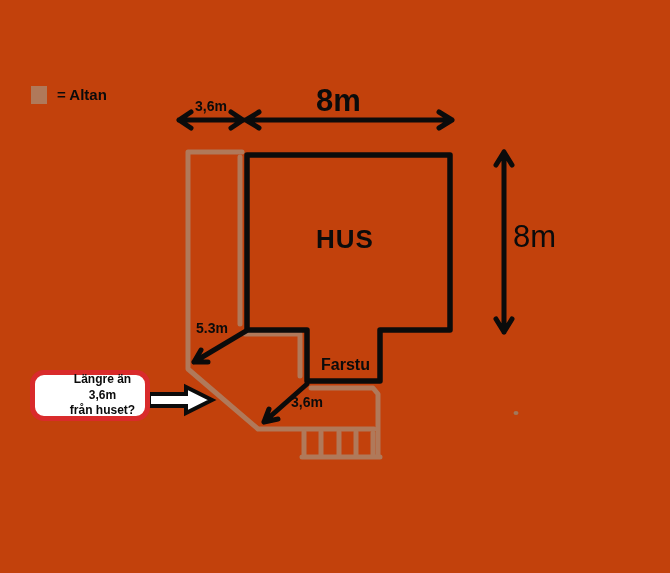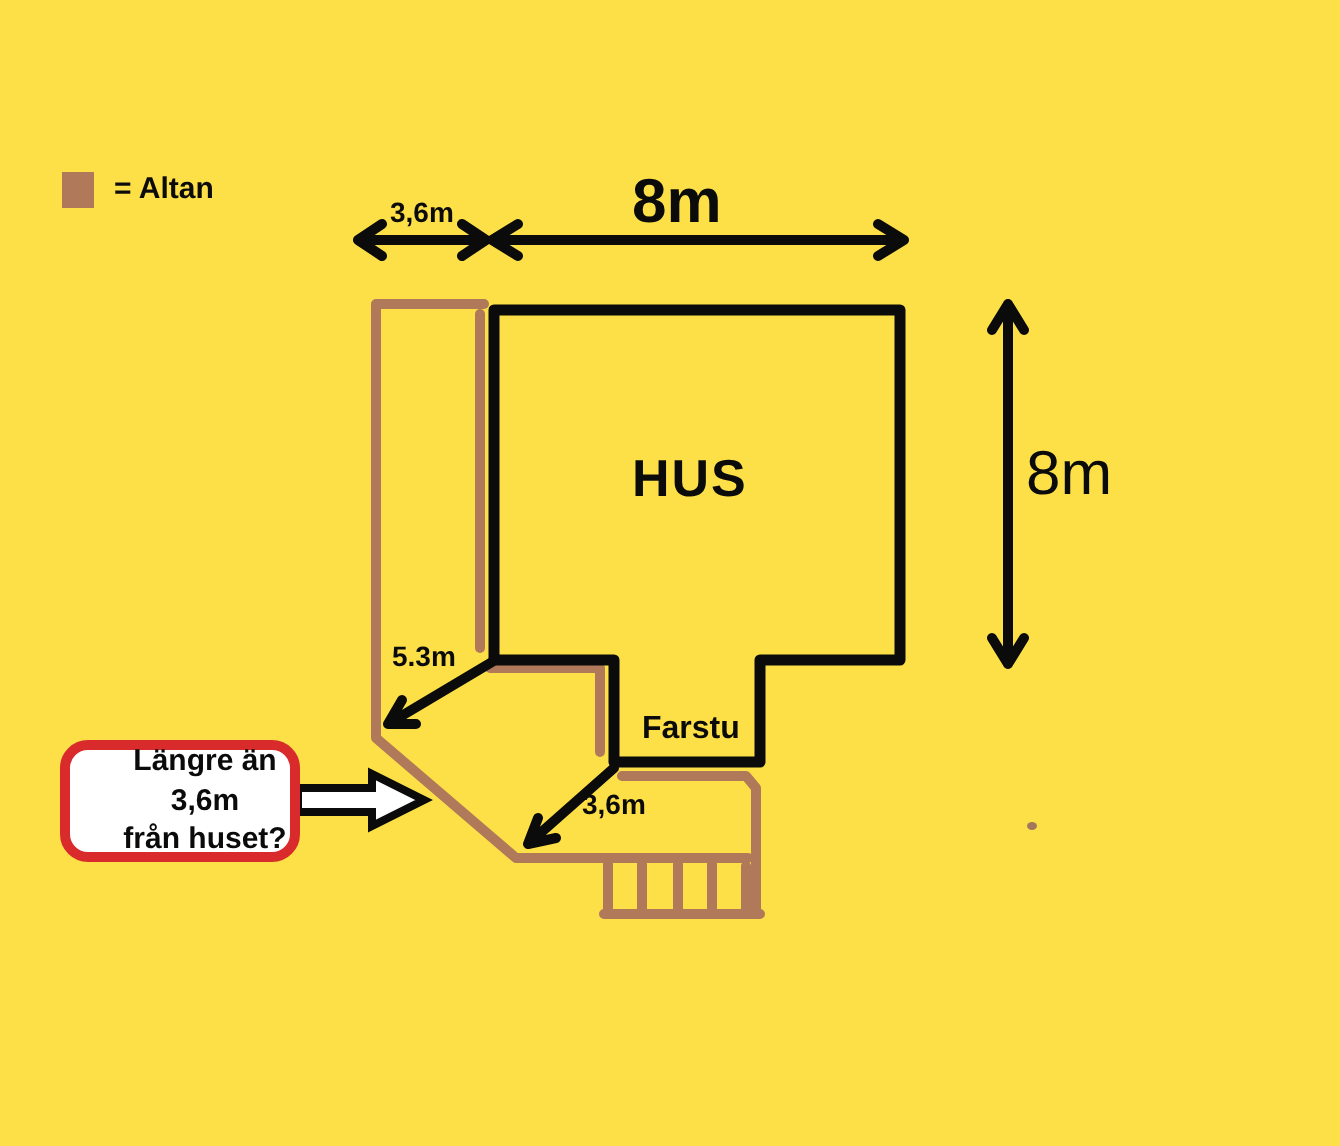--- a/index.html
+++ b/index.html
@@ -1,20 +1,20 @@
 <!DOCTYPE html>
 <html style="--deck-brown: #b0795a; --ink-black: #0b0b0b; --callout-red: #d92b2b; --dot-brown: #a1785c;"><head>
 <meta charset="utf-8">
 <style>
   html, body { margin: 0; padding: 0; background: #ffffff; }
   .canvas {
     position: relative;
     width: 670px;
     height: 573px;
-    background: #fde047;
+    background: #c2410c;
     font-family: "Liberation Sans", sans-serif;
     color: #0b0b0b;
     overflow: hidden;
   }
   .canvas svg { position: absolute; left: 0; top: 0; }
 
   .brown {
     fill: none;
     stroke: var(--deck-brown, #b0795a);
     stroke-width: 5;
@@ -50,28 +50,28 @@
   .dim-top-small { left: 195px; top: 98px; font-size: 14px; }
   .dim-top-big   { left: 316px; top: 83px; font-size: 31px; }
   .dim-right-big { left: 513px; top: 219px; font-size: 31px; font-weight: 400; }
   .hus-label     { left: 316px; top: 224px; font-size: 26px; letter-spacing: 1px; }
   .farstu-label  { left: 321px; top: 356px; font-size: 16px; }
   .diag-left-label   { left: 196px; top: 320px; font-size: 14px; }
   .diag-bottom-label { left: 291px; top: 394px; font-size: 14px; }
 
   .callout {
     position: absolute; left: 30px; top: 370px;
-    width: 120px; height: 61px;
+    width: 120px; height: 51px;
     box-sizing: border-box;
     border: 5px solid var(--callout-red, #d92b2b);
     border-radius: 14px;
     background: #ffffff;
     display: flex; flex-direction: column;
     align-items: center; justify-content: center;
-    font-size: 15px; font-weight: bold; line-height: 1.3;
+    font-size: 12px; font-weight: bold; line-height: 1.3;
     text-align: center;
     padding-left: 25px;
   }
 </style>
 </head>
 <body>
 
 <div class="canvas">
 
   <svg width="670" height="573" viewBox="0 0 670 573">

